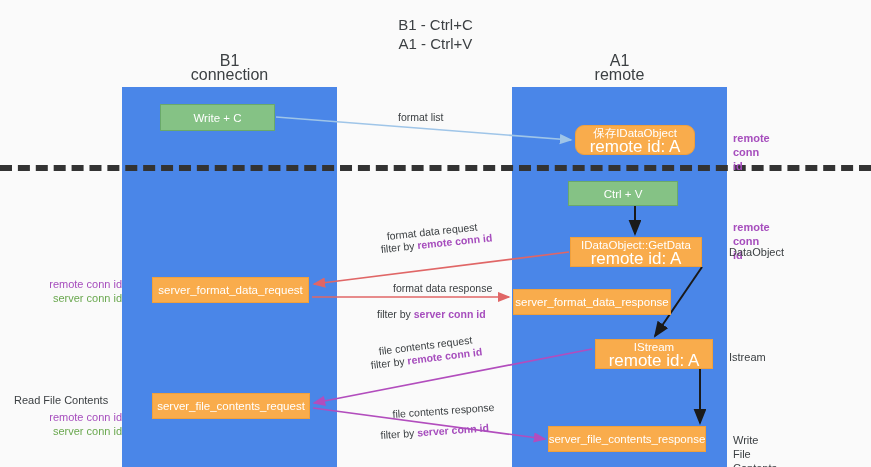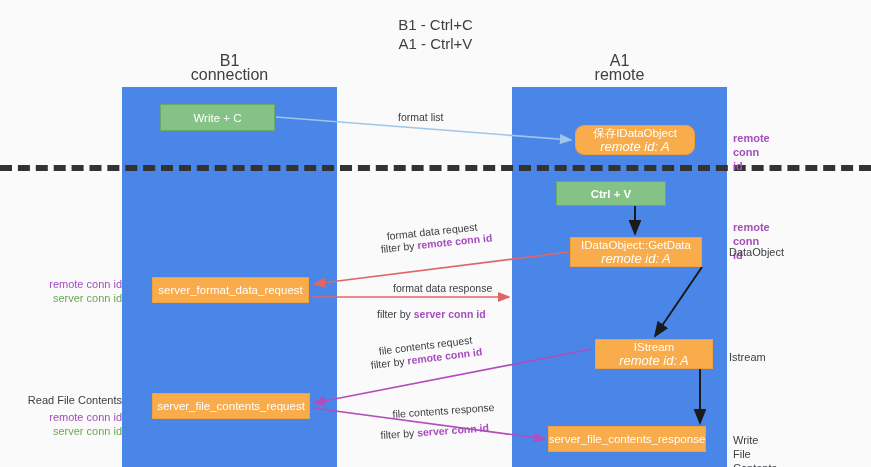--- a/index.html
+++ b/index.html
@@ -42,26 +42,26 @@
   .node{
     box-sizing:border-box;
     display:flex;flex-direction:column;
     align-items:center;justify-content:center;
     color:#fff;font-size:11.5px;line-height:14px;
     text-align:center;
     border:1px solid rgba(0,0,0,.12);
   }
   .node.green{background:#85c285;border-color:#6aa96a;}
   .node.orange{background:#f9ac4c;border-color:#f0a03c;}
-  .node .l2{font-size:13px;font-style:italic;}
+  .node .l2{font-size:17px;}
 
   
   #n-ctrlc{left:160px;top:95px;width:115px;height:27px;}
   #n-idataobject{left:575px;top:116px;width:120px;height:30px;border-radius:9px;}
-  #n-ctrlv{left:556px;top:172px;width:110px;height:25px;font-weight:bold;}
+  #n-ctrlv{left:568px;top:172px;width:110px;height:25px;}
   #n-getdata{left:570px;top:228px;width:132px;height:30px;}
   #n-sfdreq{left:152px;top:268px;width:157px;height:26px;}
   #n-sfdresp{left:513px;top:280px;width:158px;height:26px;}
   #n-istream{left:595px;top:330px;width:118px;height:30px;}
   #n-sfcreq{left:152px;top:384px;width:158px;height:26px;}
   #n-sfcresp{left:548px;top:417px;width:158px;height:26px;}
 
   
   .ann{font-size:11px;line-height:14px;}
   .ann.bold{font-weight:bold;}
@@ -69,21 +69,21 @@
   .green-txt{color:#6aa84f;}
   .grey{color:#3c4043;}
 
   #ann-r1{left:733px;top:122px;}
   #ann-r2{left:733px;top:211px;}
   #ann-r3{left:729px;top:236px;}
   #ann-r4{left:729px;top:341px;}
   #ann-r5{left:733px;top:424px;}
 
   #ann-l1{left:18px;top:268px;text-align:right;width:104px;}
-  #ann-l2{left:14px;top:384px;text-align:right;width:108px;}
+  #ann-l2{left:14px;top:384px;width:108px;}
   #ann-l3{left:18px;top:401px;text-align:right;width:104px;}
 
   
   .elabel{font-size:10.5px;line-height:14px;white-space:nowrap;color:#3c4043;}
   .elabel b{font-weight:bold;}
 
   #el-formatlist{left:398px;top:101px;}
 
   #el-fdreq{left:386px;top:220px;transform:rotate(-6deg);transform-origin:left top;}
   #el-fdreq2{left:380px;top:233px;transform:rotate(-6deg);transform-origin:left top;}
@@ -172,20 +172,23 @@
 
   <div class="abs node orange" id="n-getdata">
     <div>IDataObject::GetData</div>
     <div class="l2">remote id: A</div>
   </div>
 
   <div class="abs node orange" id="n-sfdreq">
     <div>server_format_data_request</div>
   </div>
 
+  <div class="abs node orange" id="n-sfdresp">
+    <div>server_format_data_response</div>
+  </div>
 
   <div class="abs node orange" id="n-istream">
     <div>IStream</div>
     <div class="l2">remote id: A</div>
   </div>
 
   <div class="abs node orange" id="n-sfcreq">
     <div>server_file_contents_request</div>
   </div>
 

